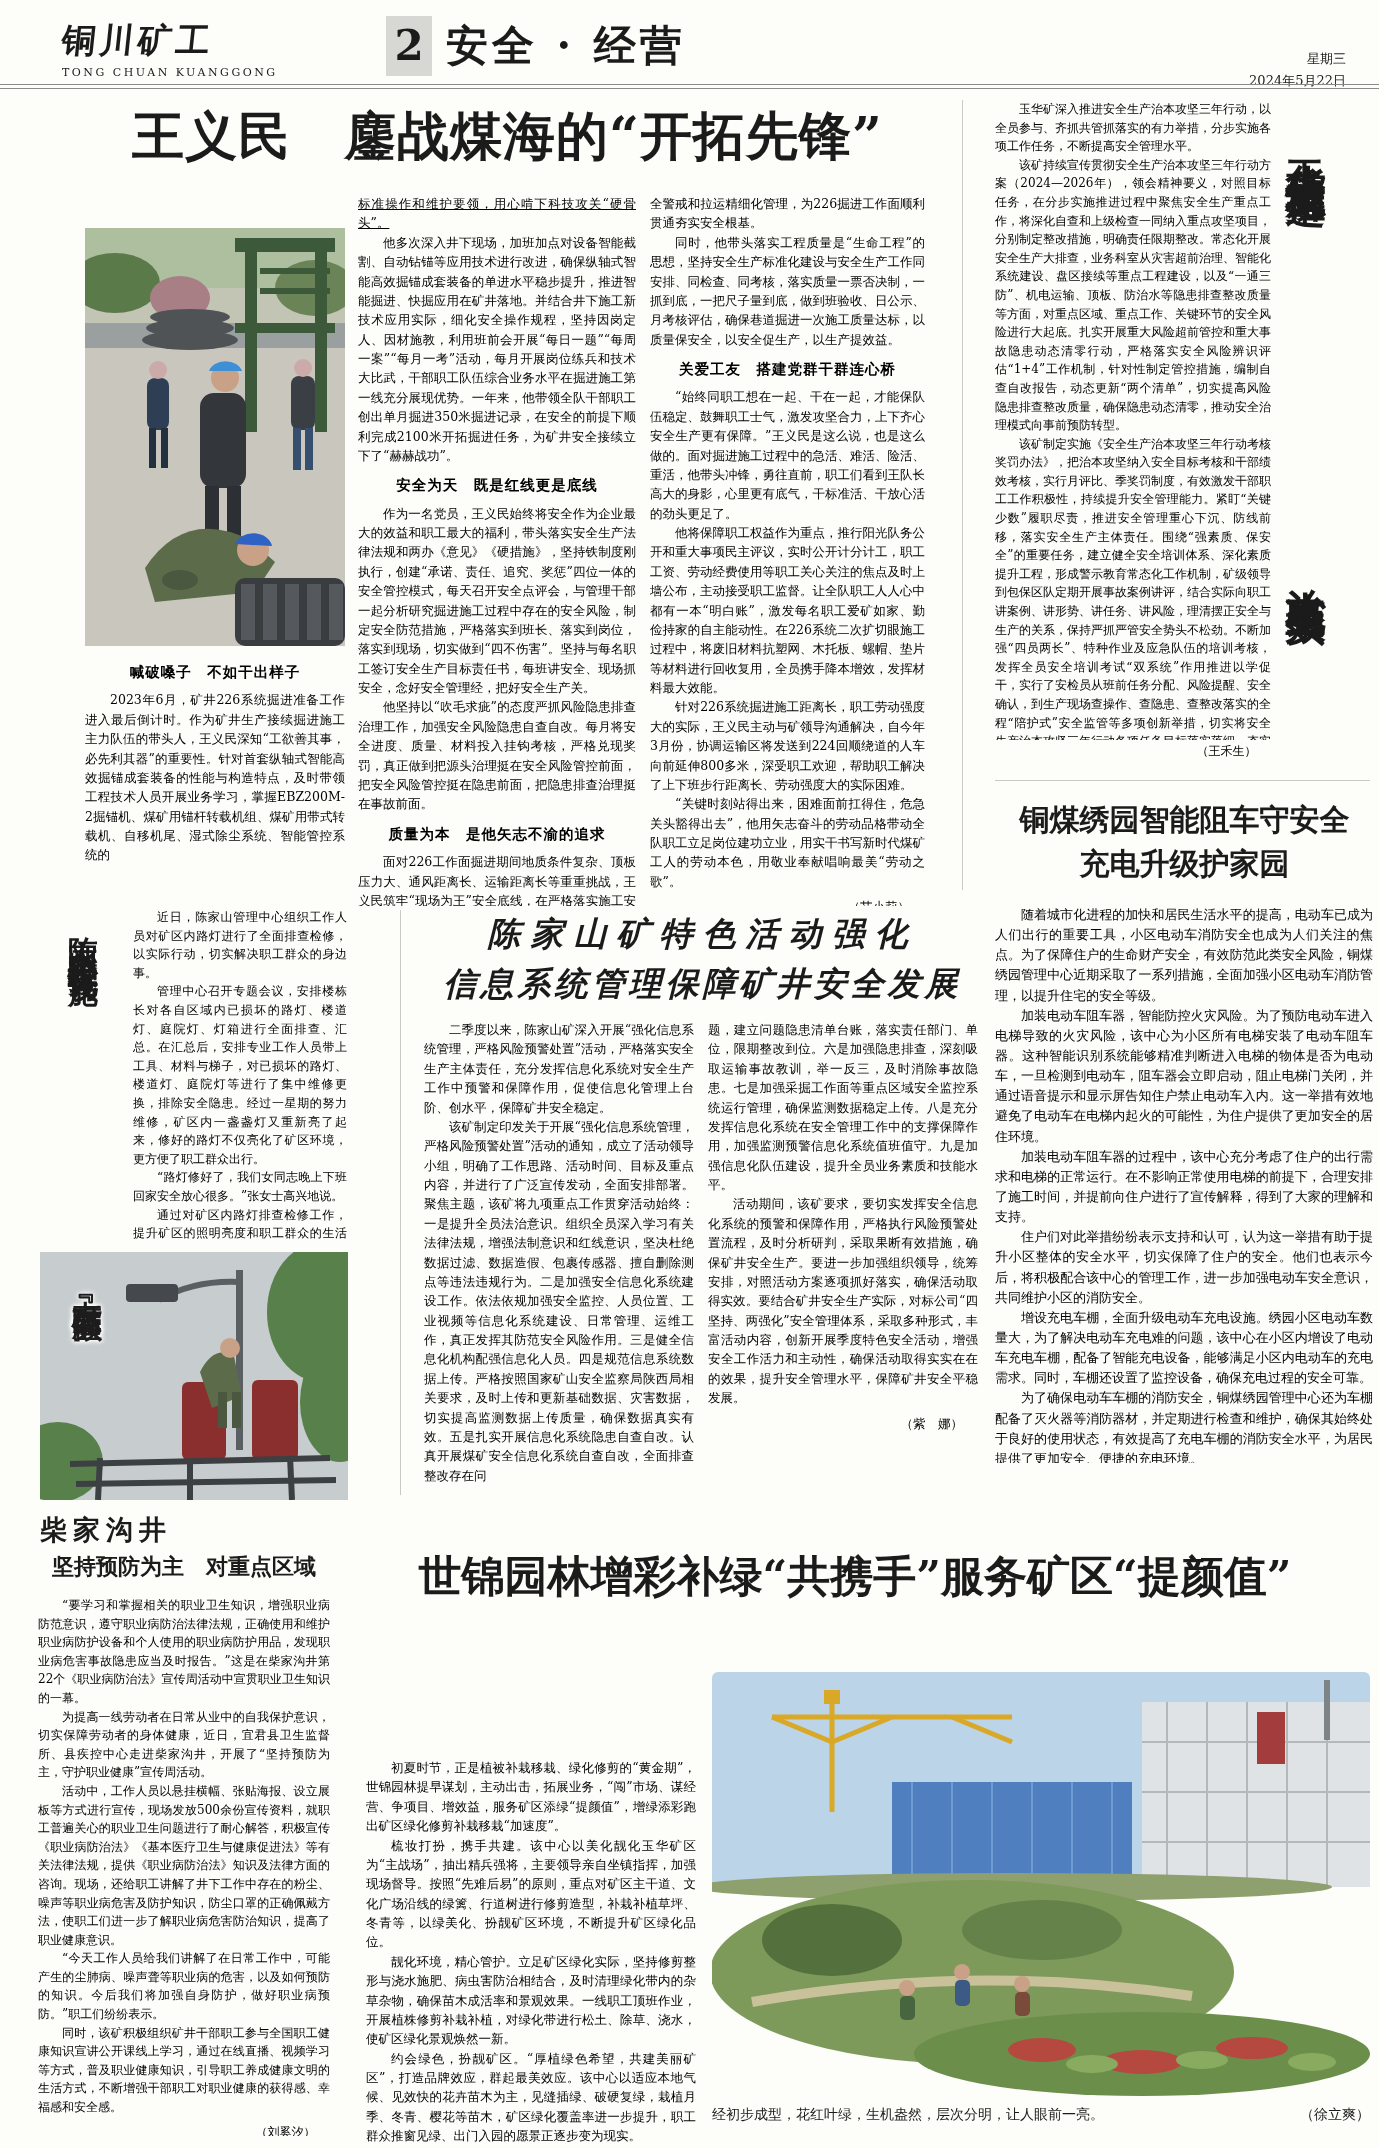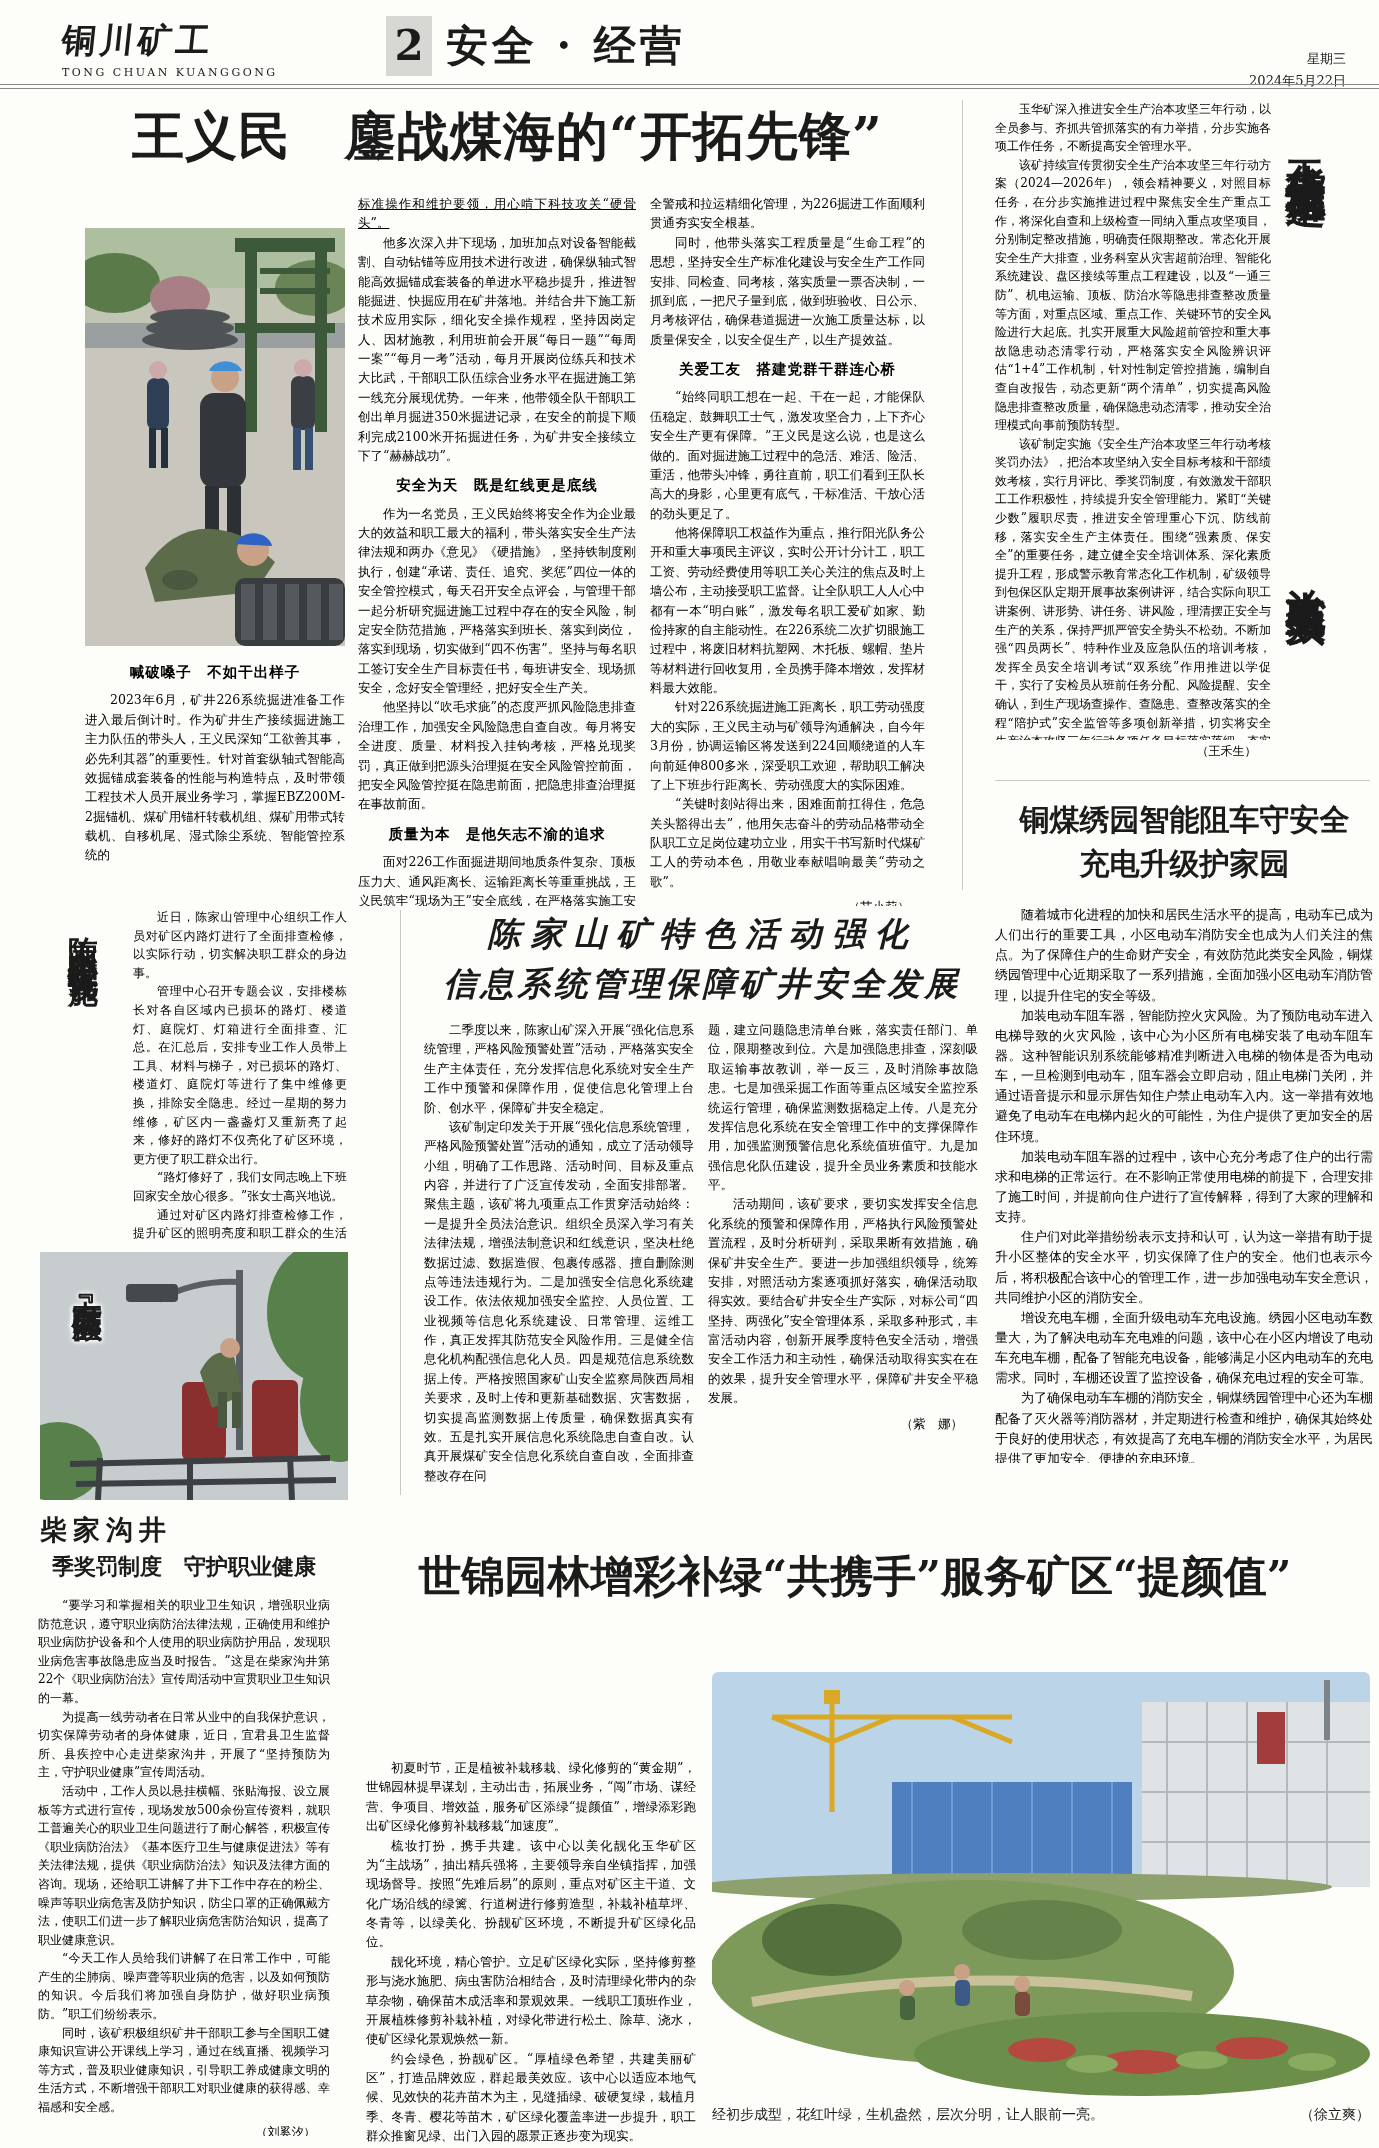--- a/index.html
+++ b/index.html
@@ -222,21 +222,21 @@
     </div>
     <div class="abs body-col" style="left:708px;top:1020px;width:270px;height:475px;font-size:12.5px;">
       <p style="text-indent:0;">题，建立问题隐患清单台账，落实责任部门、单位，限期整改到位。六是加强隐患排查，深刻吸取运输事故教训，举一反三，及时消除事故隐患。七是加强采掘工作面等重点区域安全监控系统运行管理，确保监测数据稳定上传。八是充分发挥信息化系统在安全管理工作中的支撑保障作用，加强监测预警信息化系统值班值守。九是加强信息化队伍建设，提升全员业务素质和技能水平。</p>
       <p>活动期间，该矿要求，要切实发挥安全信息化系统的预警和保障作用，严格执行风险预警处置流程，及时分析研判，采取果断有效措施，确保矿井安全生产。要进一步加强组织领导，统筹安排，对照活动方案逐项抓好落实，确保活动取得实效。要结合矿井安全生产实际，对标公司“四坚持、两强化”安全管理体系，采取多种形式，丰富活动内容，创新开展季度特色安全活动，增强安全工作活力和主动性，确保活动取得实实在在的效果，提升安全管理水平，保障矿井安全平稳发展。</p>
       <p class="byline">（紫　娜）</p>
     </div>
   </div>
 
   <div>
     <div class="abs" style="left:40px;top:1512px;width:290px;font-size:27px;font-weight:bold;letter-spacing:6px;">柴家沟井</div>
-    <div class="abs" style="left:38px;top:1552px;width:292px;font-size:22px;font-weight:bold;text-align:center;">季奖罚制度　守护职业健康</div>
+    <div class="abs" style="left:38px;top:1552px;width:292px;font-size:22px;font-weight:bold;text-align:center;">坚持预防为主　对重点区域</div>
     <div class="abs body-col" style="left:38px;top:1596px;width:292px;height:540px;font-size:12px;">
       <p>“要学习和掌握相关的职业卫生知识，增强职业病防范意识，遵守职业病防治法律法规，正确使用和维护职业病防护设备和个人使用的职业病防护用品，发现职业病危害事故隐患应当及时报告。”这是在柴家沟井第22个《职业病防治法》宣传周活动中宣贯职业卫生知识的一幕。</p>
       <p>为提高一线劳动者在日常从业中的自我保护意识，切实保障劳动者的身体健康，近日，宜君县卫生监督所、县疾控中心走进柴家沟井，开展了“坚持预防为主，守护职业健康”宣传周活动。</p>
       <p>活动中，工作人员以悬挂横幅、张贴海报、设立展板等方式进行宣传，现场发放500余份宣传资料，就职工普遍关心的职业卫生问题进行了耐心解答，积极宣传《职业病防治法》《基本医疗卫生与健康促进法》等有关法律法规，提供《职业病防治法》知识及法律方面的咨询。现场，还给职工讲解了井下工作中存在的粉尘、噪声等职业病危害及防护知识，防尘口罩的正确佩戴方法，使职工们进一步了解职业病危害防治知识，提高了职业健康意识。</p>
       <p>“今天工作人员给我们讲解了在日常工作中，可能产生的尘肺病、噪声聋等职业病的危害，以及如何预防的知识。今后我们将加强自身防护，做好职业病预防。”职工们纷纷表示。</p>
       <p>同时，该矿积极组织矿井干部职工参与全国职工健康知识宣讲公开课线上学习，通过在线直播、视频学习等方式，普及职业健康知识，引导职工养成健康文明的生活方式，不断增强干部职工对职业健康的获得感、幸福感和安全感。</p>
       <p class="byline">（刘奚汐）</p>
     </div>
   </div>
 

